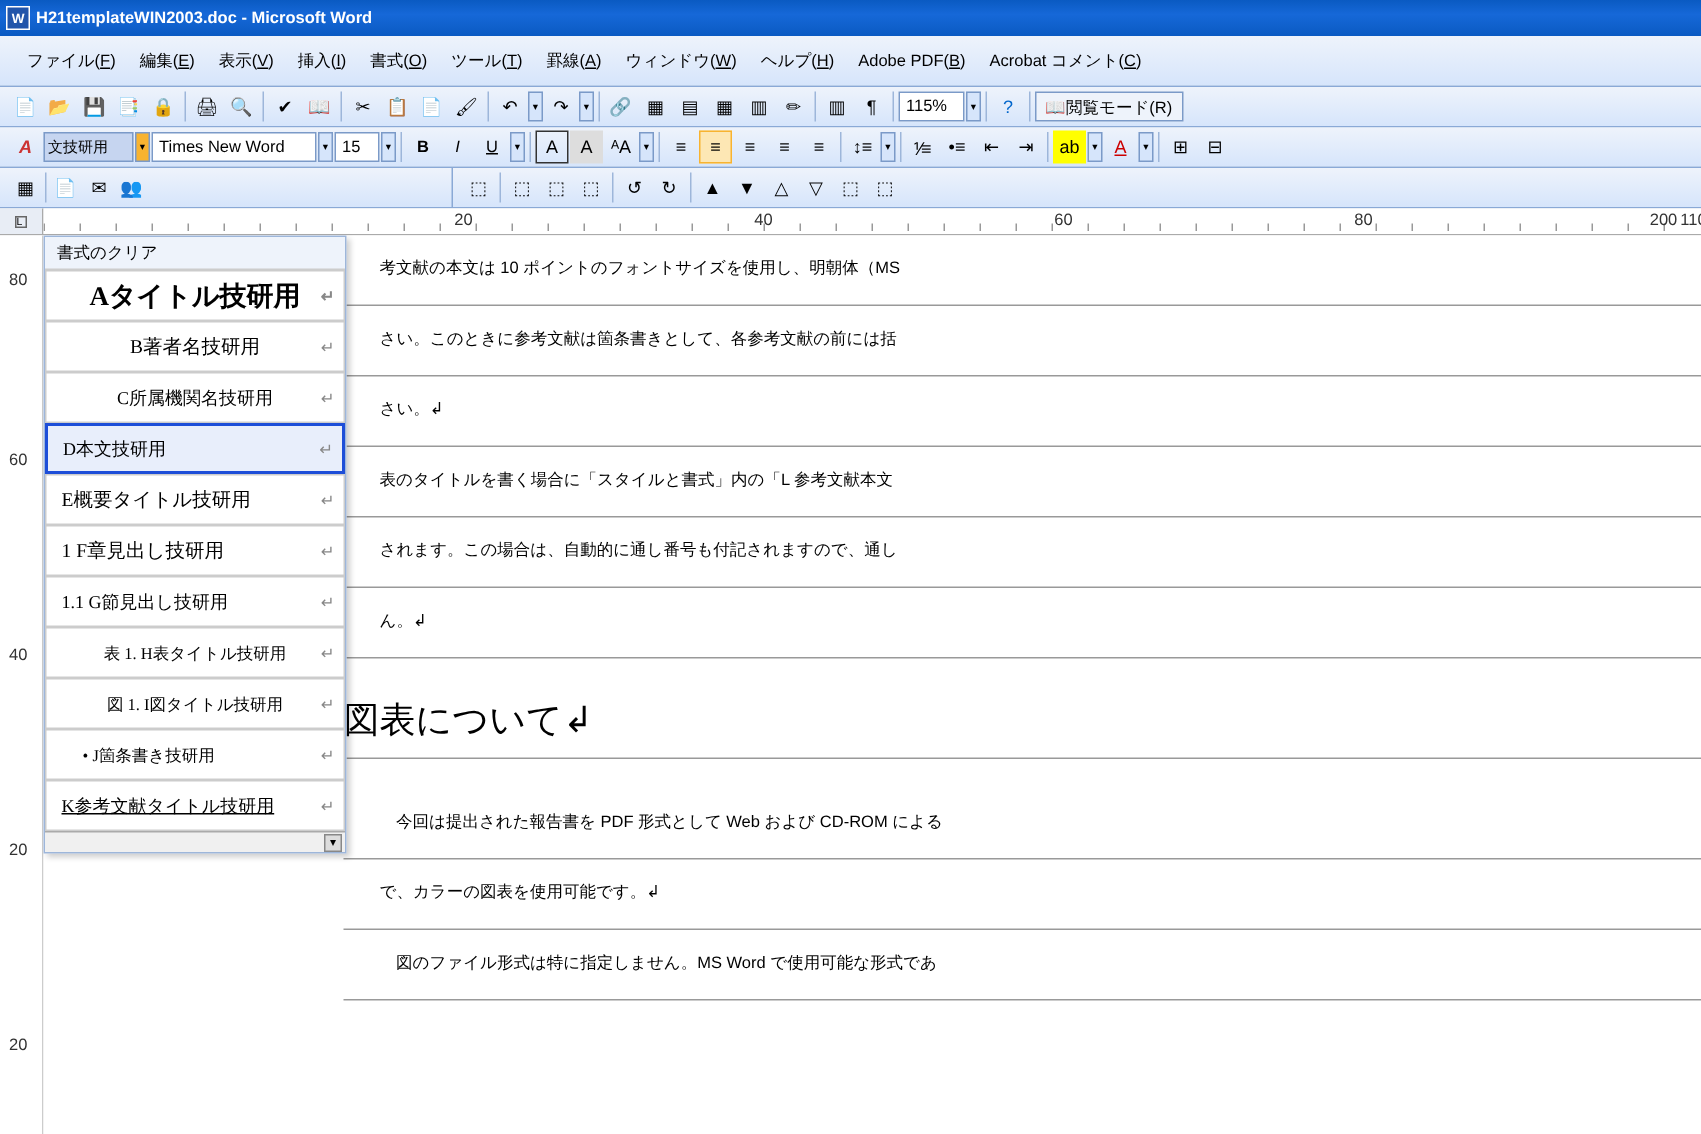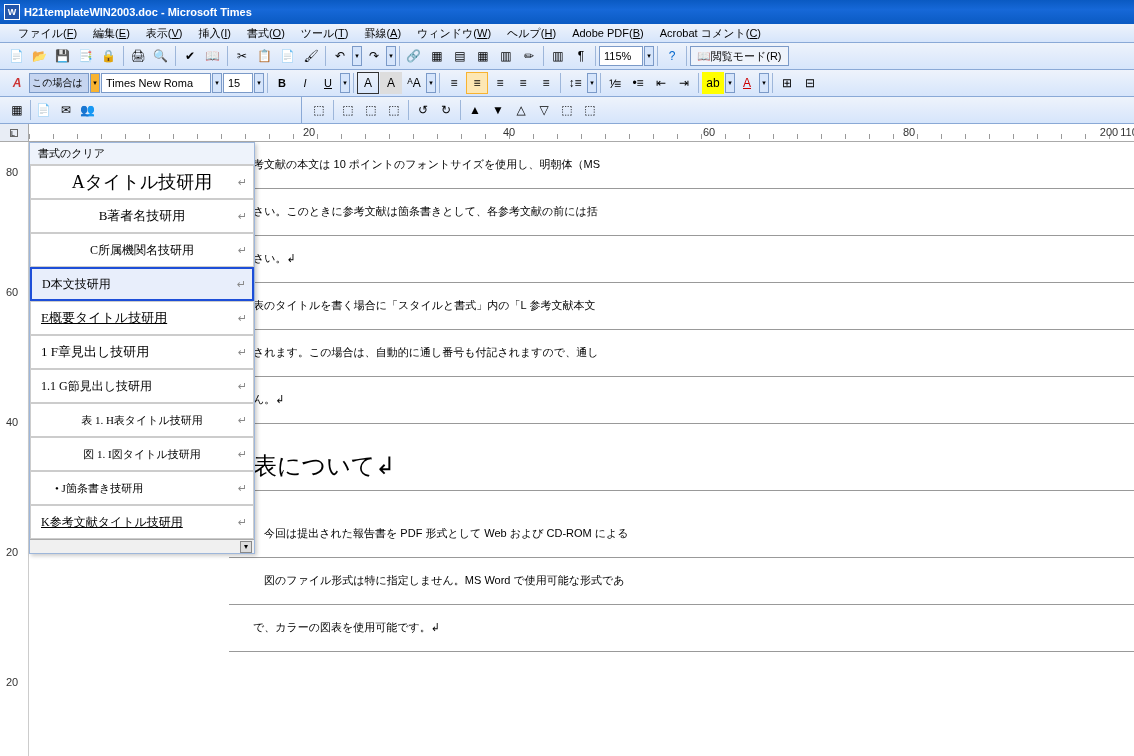--- a/index.html
+++ b/index.html
@@ -1,19 +1,19 @@
 <!DOCTYPE html>
 <html><head>
 <meta charset="utf-8">
 <style>
 *{margin:0;padding:0;box-sizing:border-box;font-family:"MS UI Gothic","MS PGothic",Tahoma,sans-serif;font-size:11px}
 body{width:1134px;height:756px;background:#fff;overflow:hidden;position:relative}
 .titlebar{height:24px;background:linear-gradient(to bottom,#0a5ac2 0%,#1668d8 40%,#0a5ac2 100%);color:#fff;display:flex;align-items:center;padding:0 4px;font-weight:bold;font-size:12px}
 .tb-icon{width:16px;height:16px;background:#25a;border:1px solid #fff;margin-right:4px;display:inline-flex;align-items:center;justify-content:center;font-size:9px}
-.menubar{height:19px;background:linear-gradient(to bottom,#eef3fb 0%,#d6e5fb 100%);border-bottom:1px solid #8aa9d6;display:flex;align-items:center;padding-left:10px}
+.menubar{height:34px;background:linear-gradient(to bottom,#eef3fb 0%,#d6e5fb 100%);border-bottom:1px solid #8aa9d6;display:flex;align-items:center;padding-left:10px}
 .menubar span{padding:2px 8px;cursor:default}
 .menubar span u{text-decoration:underline}
 .toolbar{height:27px;background:linear-gradient(to bottom,#eef3fb 0%,#d6e5fb 100%);border-bottom:1px solid #8aa9d6;display:flex;align-items:center;padding-left:6px;gap:1px}
 .tbtn{width:22px;height:22px;display:inline-flex;align-items:center;justify-content:center;border:1px solid transparent;cursor:default;font-size:12px}
 .sep{width:1px;height:20px;background:#9db6da;margin:0 2px}
 .stylebox{width:60px;height:20px;border:1px solid #7b9ac8;background:#c6d5f0;padding:1px 2px;font-size:10px;display:inline-flex;align-items:center}
 .fontbox{width:110px;height:20px;border:1px solid #7b9ac8;background:#fff;padding:1px 4px;font-size:11px;display:inline-flex;align-items:center}
 .sizebox{width:30px;height:20px;border:1px solid #7b9ac8;background:#fff;padding:1px 4px;font-size:11px;display:inline-flex;align-items:center}
 .dd{width:10px;height:20px;background:#d6e5fb;border:1px solid #7b9ac8;display:inline-flex;align-items:center;justify-content:center;font-size:7px}
 .zoombox{width:44px;height:20px;border:1px solid #7b9ac8;background:#fff;padding:1px 4px;display:inline-flex;align-items:center}
@@ -24,46 +24,46 @@
 .ruler-wrap{height:18px;display:flex;background:#f0f0f0;border-bottom:1px solid #aaa}
 .ruler-corner{width:29px;border-right:1px solid #aaa;background:#e8edf5;display:flex;align-items:center;justify-content:center}
 .ruler{flex:1;background:#fff;position:relative;font-size:9px;color:#333;overflow:hidden}
 .ruler .tick{position:absolute;top:10px;width:1px;height:5px;background:#999}
 .ruler .num{position:absolute;top:2px;transform:translateX(-50%)}
 .workspace{position:relative;height:640px;background:#fff;display:flex}
 .vruler{width:29px;background:#fff;border-right:1px solid #ccc;position:relative;font-size:9px;color:#333}
 .vruler .vnum{position:absolute;left:6px;transform:translateY(-50%)}
 .page{flex:1;background:#fff;padding-left:200px;position:relative;font-family:"MS Mincho",serif;font-size:22px;line-height:44px;color:#000}
 .page p{border-bottom:1px solid #999;padding-bottom:2px;white-space:nowrap;text-indent:24px}
-.style-panel{position:absolute;left:29px;top:0;width:226px;background:#fff;border:1px solid #9db6da;box-shadow:2px 2px 4px rgba(0,0,0,.2);z-index:50}
+.style-panel{position:absolute;left:29px;top:0;width:202px;background:#fff;border:1px solid #9db6da;box-shadow:2px 2px 4px rgba(0,0,0,.2);z-index:50}
 .style-clear{padding:3px 8px;background:#eef3fb;font-size:11px;border-bottom:1px solid #ccc}
 .style-item{height:34px;border:1px solid #ccc;margin:0;display:flex;align-items:center;padding:0 10px;position:relative;cursor:default;background:#fff}
 .style-item .mark{position:absolute;right:6px;color:#888;font-size:11px}
 .style-item.selected{border:2px solid #1d4ed8;background:#e8eefb}
-.s-title{font-family:"MS Mincho",serif;font-size:18px;font-weight:normal;justify-content:center}
+.s-title{font-family:"MS Mincho",serif;font-size:18px;font-weight:bold;justify-content:center}
 .s-author{font-family:"MS Mincho",serif;font-size:13px;justify-content:center}
 .s-aff{font-family:"MS Mincho",serif;font-size:12px;justify-content:center}
 .s-body{font-family:"MS Mincho",serif;font-size:12px}
-.s-abs{font-family:"MS Mincho",serif;font-size:13px;text-decoration:underline}
+.s-abs{font-family:"MS Mincho",serif;font-size:13px;}
 .s-chap{font-family:"MS Mincho",serif;font-size:13px}
 .s-sect{font-family:"MS Mincho",serif;font-size:12px}
 .s-table{font-family:"MS Mincho",serif;font-size:11px;justify-content:center}
 .s-fig{font-family:"MS Mincho",serif;font-size:11px;justify-content:center}
 .s-bul{font-family:"MS Mincho",serif;font-size:11px;padding-left:24px}
 .s-ref{font-family:"MS Mincho",serif;font-size:12px;text-decoration:underline}
 .scroll-bot{height:14px;background:#f0f0f0;border-top:1px solid #aaa;display:flex;align-items:center;justify-content:flex-end;padding-right:2px}
 .scroll-bot .nub{width:12px;height:12px;border:1px solid #888;background:#ddd;font-size:8px;display:inline-flex;align-items:center;justify-content:center}
 .rcorner{width:8px;height:8px;border:1px solid #666;font-size:7px}
 </style>
 </head>
 <body>
 
 <div class="titlebar">
  <span class="tb-icon">W</span>
- <span>H21templateWIN2003.doc - Microsoft Times</span>
+ <span>H21templateWIN2003.doc - Microsoft Word</span>
 </div>
 
 <div class="menubar">
  <span>ファイル(<u>F</u>)</span>
  <span>編集(<u>E</u>)</span>
  <span>表示(<u>V</u>)</span>
  <span>挿入(<u>I</u>)</span>
  <span>書式(<u>O</u>)</span>
  <span>ツール(<u>T</u>)</span>
  <span>罫線(<u>A</u>)</span>
@@ -109,23 +109,23 @@
  <span class="zoombox">115%</span>
  <span class="dd">▾</span>
  <span class="sep"></span>
  <span class="tbtn" style="color:#06c">?</span>
  <span class="sep"></span>
  <span class="readbtn">📖<span>閲覧モード(R)</span></span>
 </div>
 
 <div class="toolbar">
  <span class="tbtn" style="color:#c33;font-style:italic;font-weight:bold">A</span>
- <span class="stylebox">この場合は</span>
+ <span class="stylebox">文技研用</span>
  <span class="dd" style="background:#f8b330">▾</span>
- <span class="fontbox">Times New Roma</span>
+ <span class="fontbox">Times New Word</span>
  <span class="dd">▾</span>
  <span class="sizebox">15</span>
  <span class="dd">▾</span>
  <span class="sep"></span>
  <span class="tbtn">
       <b>B</b>
     </span>
  <span class="tbtn">
       <i>I</i>
     </span>
@@ -262,22 +262,22 @@
       <p>考文献の本文は 10 ポイントのフォントサイズを使用し、明朝体（MS </p>
       <p>さい。このときに参考文献は箇条書きとして、各参考文献の前には括</p>
       <p>さい。↲</p>
       <p>表のタイトルを書く場合に「スタイルと書式」内の「L 参考文献本文</p>
       <p>されます。この場合は、自動的に通し番号も付記されますので、通し</p>
       <p>ん。↲</p>
       <p style="border-bottom: none; height: 20px; line-height: 20px;">&nbsp;</p>
       <p style="font-size: 24px; text-indent: 0px;">図表について↲</p>
       <p style="border-bottom: none; height: 20px; line-height: 20px;">&nbsp;</p>
       <p>　今回は提出された報告書を PDF 形式として Web および CD-ROM による</p>
+      <p>で、カラーの図表を使用可能です。↲</p>
       <p>　図のファイル形式は特に指定しません。MS Word で使用可能な形式であ</p>
-      <p>で、カラーの図表を使用可能です。↲</p>
     </div>
 
  <div class="style-panel">
   <div class="style-clear">書式のクリア</div>
   <div id="style-list">
         <div class="style-item s-title">Aタイトル技研用<span class="mark">↵</span></div>
         <div class="style-item s-author">B著者名技研用<span class="mark">↵</span></div>
         <div class="style-item s-aff">C所属機関名技研用<span class="mark">↵</span></div>
         <div class="style-item s-body selected">D本文技研用<span class="mark">↵</span></div>
         <div class="style-item s-abs">E概要タイトル技研用<span class="mark">↵</span></div>

